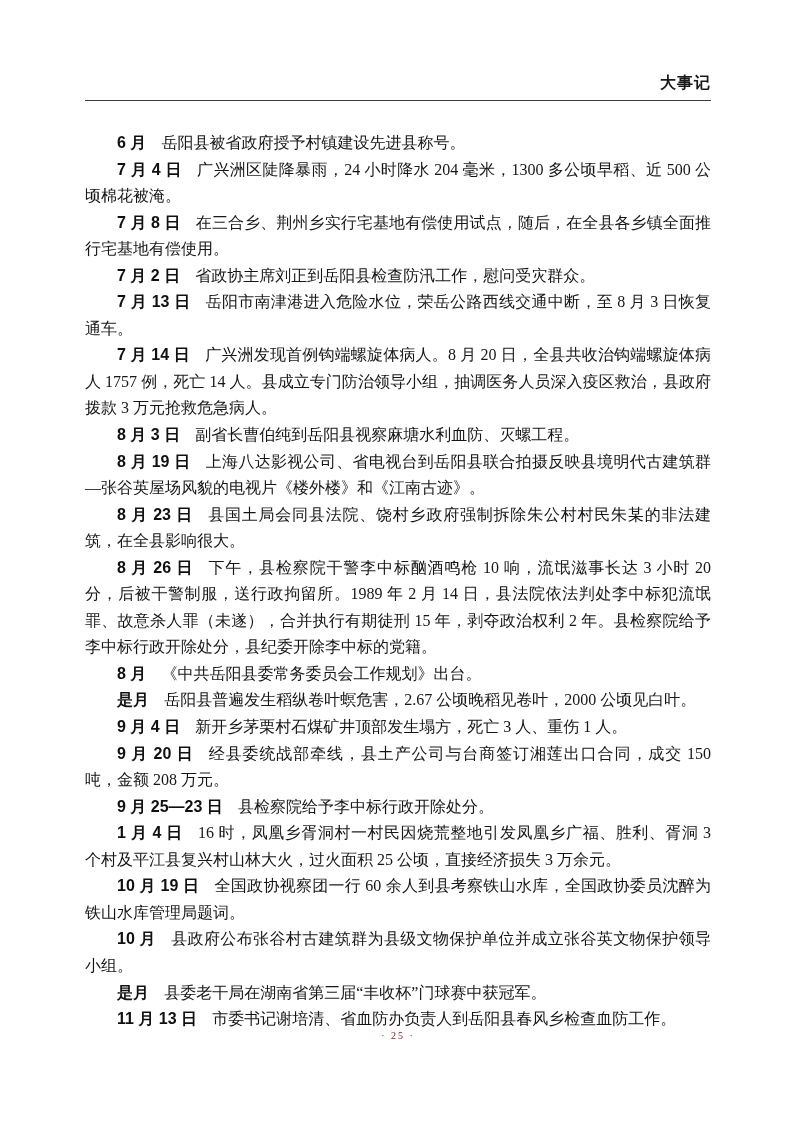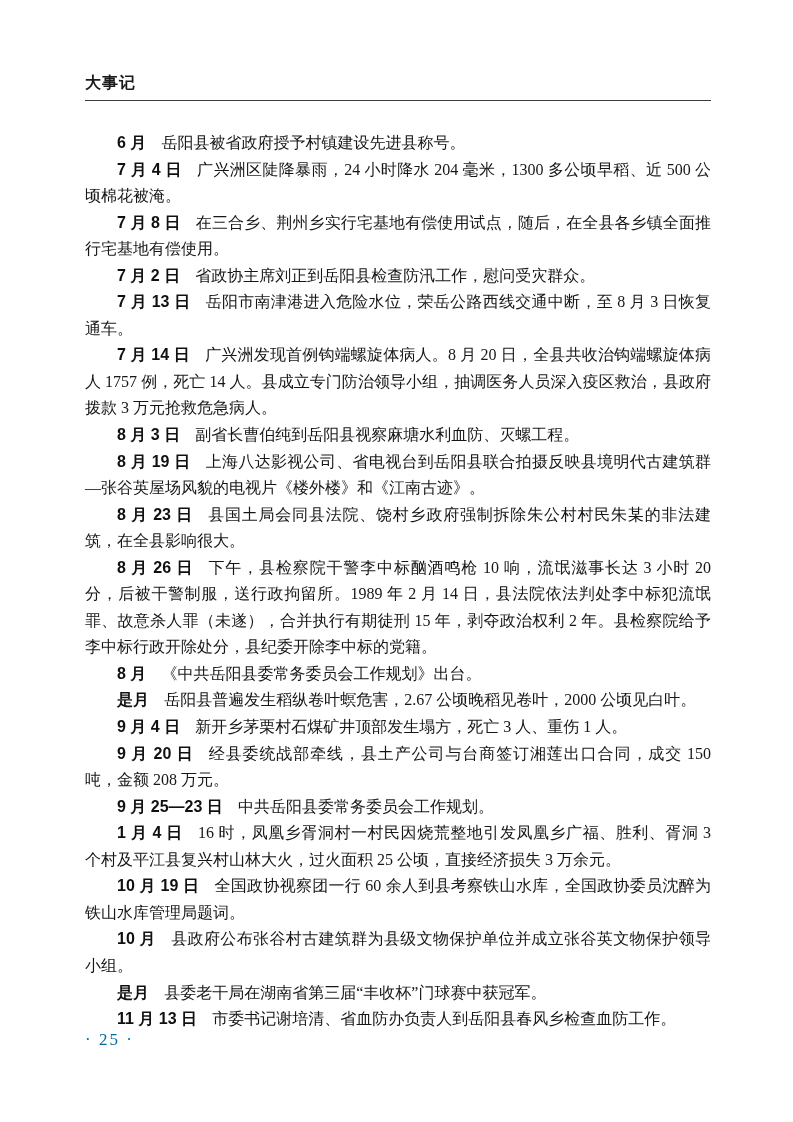--- a/index.html
+++ b/index.html
@@ -14,21 +14,21 @@
     background: #ffffff;
     color: #161616;
     font-family: "Liberation Serif", "DejaVu Serif", serif;
     overflow: hidden;
   }
   .running-head {
     position: absolute;
     top: 73px;
     left: 85px;
     width: 626px;
-    text-align: left;
+    text-align: right;
     font-family: "Liberation Sans", "DejaVu Sans", sans-serif;
     font-weight: bold;
     font-size: 16px;
     letter-spacing: 1px;
     color: #1a1a1a;
   }
   .header-rule {
     position: absolute;
     top: 100px;
     left: 85px;
@@ -56,23 +56,23 @@
     color: #101010;
   }
   .entry-text {
     color: #161616;
   }
   .page-footer {
     position: absolute;
     top: 1030px;
     left: 85px;
     width: 626px;
-    text-align: left;
-    font-size: 17px;
-    color: #0369a1;
+    text-align: center;
+    font-size: 10px;
+    color: #7f1d1d;
     letter-spacing: 2px;
   }
 </style>
 </head>
 <body>
 
 <div class="page">
   <div class="running-head">大事记</div>
   <div class="header-rule"></div>
   <div class="entries" id="entries">
@@ -97,21 +97,21 @@
   <p class="entry"><span class="entry-date">8 月 26 日</span><span class="entry-text">下午，县检察院干警李中标酗酒鸣枪 10 响，流氓滋事长达 3 小时 20 分，后被干警制服，送行政拘留所。1989 年 2 月 14 日，县法院依法判处李中标犯流氓罪、故意杀人罪（未遂），合并执行有期徒刑 15 年，剥夺政治权利 2 年。县检察院给予李中标行政开除处分，县纪委开除李中标的党籍。</span></p>
 
   <p class="entry"><span class="entry-date">8 月</span><span class="entry-text">《中共岳阳县委常务委员会工作规划》出台。</span></p>
 
   <p class="entry"><span class="entry-date">是月</span><span class="entry-text">岳阳县普遍发生稻纵卷叶螟危害，2.67 公顷晚稻见卷叶，2000 公顷见白叶。</span></p>
 
   <p class="entry"><span class="entry-date">9 月 4 日</span><span class="entry-text">新开乡茅栗村石煤矿井顶部发生塌方，死亡 3 人、重伤 1 人。</span></p>
 
   <p class="entry"><span class="entry-date">9 月 20 日</span><span class="entry-text">经县委统战部牵线，县土产公司与台商签订湘莲出口合同，成交 150 吨，金额 208 万元。</span></p>
 
-  <p class="entry"><span class="entry-date">9 月 25—23 日</span><span class="entry-text">中共岳阳县委常务委员会工作规划。</span></p>
+  <p class="entry"><span class="entry-date">9 月 25—23 日</span><span class="entry-text">县检察院给予李中标行政开除处分。</span></p>
 
   <p class="entry"><span class="entry-date">1 月 4 日</span><span class="entry-text">16 时，凤凰乡胥洞村一村民因烧荒整地引发凤凰乡广福、胜利、胥洞 3 个村及平江县复兴村山林大火，过火面积 25 公顷，直接经济损失 3 万余元。</span></p>
 
   <p class="entry"><span class="entry-date">10 月 19 日</span><span class="entry-text">全国政协视察团一行 60 余人到县考察铁山水库，全国政协委员沈醉为铁山水库管理局题词。</span></p>
 
   <p class="entry"><span class="entry-date">10 月</span><span class="entry-text">县政府公布张谷村古建筑群为县级文物保护单位并成立张谷英文物保护领导小组。</span></p>
 
   <p class="entry"><span class="entry-date">是月</span><span class="entry-text">县委老干局在湖南省第三届“丰收杯”门球赛中获冠军。</span></p>
 
   <p class="entry"><span class="entry-date">11 月 13 日</span><span class="entry-text">市委书记谢培清、省血防办负责人到岳阳县春风乡检查血防工作。</span></p>

